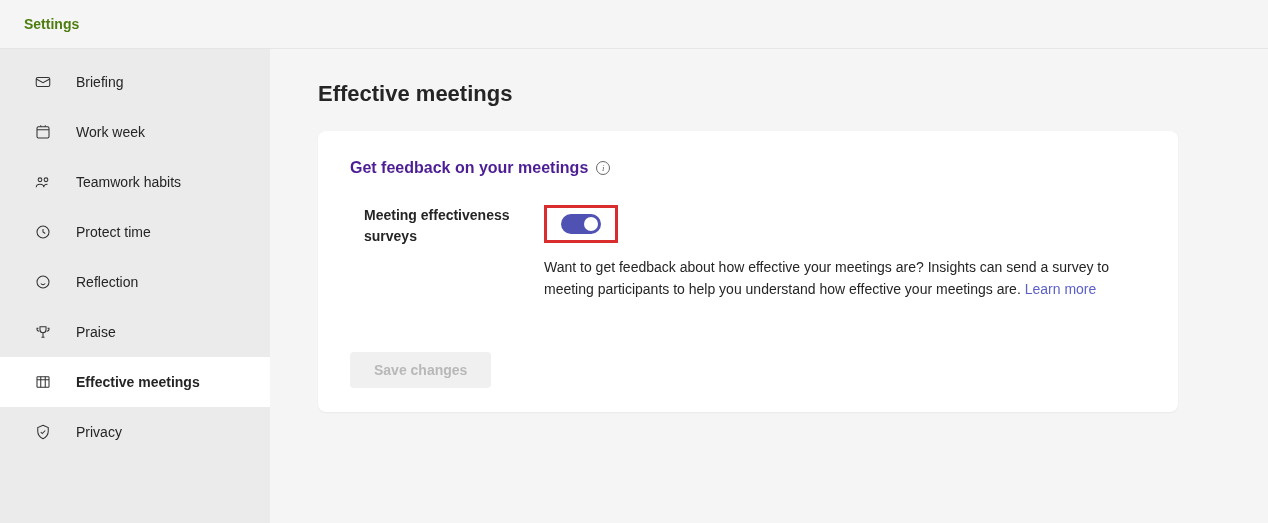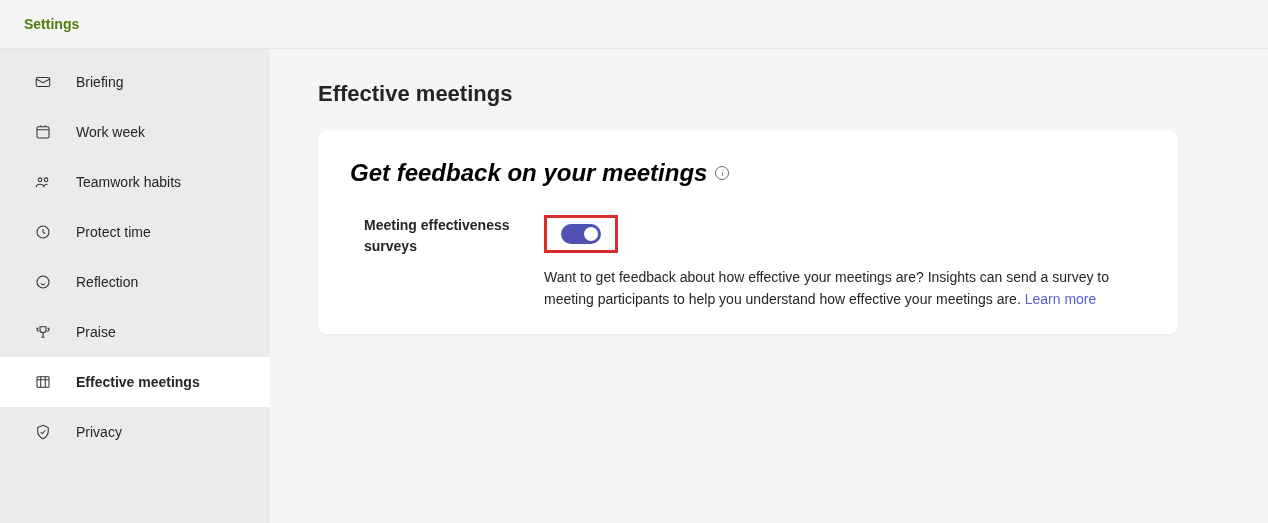--- a/index.html
+++ b/index.html
@@ -81,24 +81,23 @@
       max-width: 860px;
       box-shadow: 0 1px 2px rgba(0,0,0,0.05);
     }
     .card-title-row {
       display: flex;
       align-items: center;
       gap: 8px;
       margin-bottom: 28px;
     }
     .card-title {
-      font-size: 24px;
-      font-weight: 600;
-      color: #000000;
-      font-style: italic;
+      font-size: 16px;
+      font-weight: 600;
+      color: #4c1d95;
     }
     .info-icon {
       width: 14px;
       height: 14px;
       display: inline-flex;
       align-items: center;
       justify-content: center;
       border: 1px solid #666;
       border-radius: 50%;
       font-size: 9px;
@@ -281,15 +280,18 @@
         <div class="setting-control-col">
           <div class="toggle-wrapper">
             <div class="toggle"></div>
           </div>
           <div class="setting-desc">
             <span>Want to get feedback about how effective your meetings are? Insights can send a survey to meeting participants to help you understand how effective your meetings are. </span><span class="learn-more">Learn more</span>
           </div>
         </div>
       </div>
 
+      <div class="save-row">
+        <button class="save-button" disabled="">Save changes</button>
+      </div>
     </div>
   </main>
 </div>
 
 </body></html>

